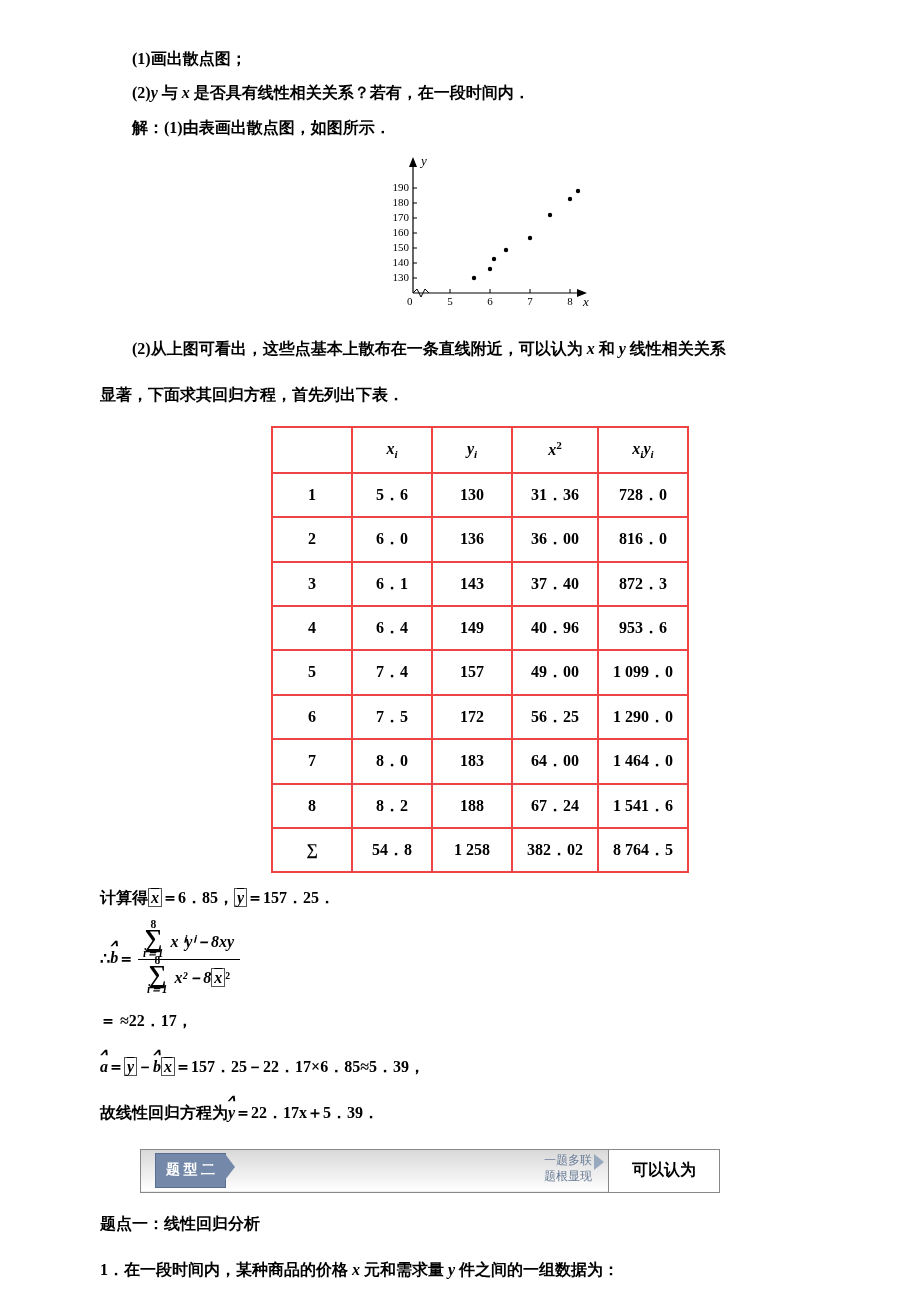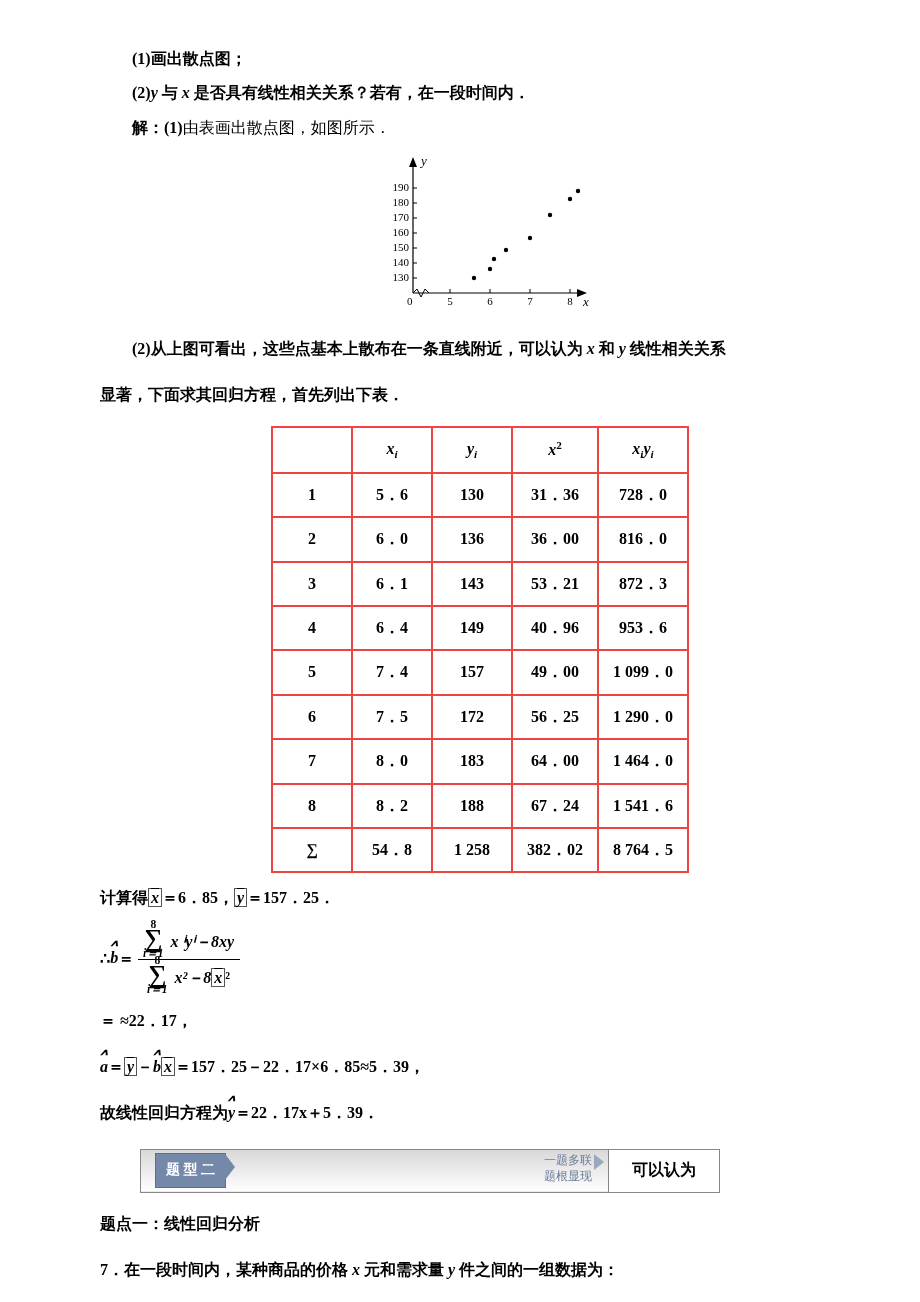--- a/index.html
+++ b/index.html
@@ -116,21 +116,21 @@
   </style>
 </head>
 <body>
 
 <p class="para bold">(1)画出散点图；</p>
 <p class="para bold">
   <span>(2)</span><span class="italic">y</span><span> 与 </span><span class="italic">x</span><span> 是否具有线性相关关系？若有，在一段时间内．</span>
 </p>
 
 <p class="para bold">
-  <span>解：(1)</span><span style="font-weight:normal">由表画出散点图，如图所示．</span>
+  <span>解：(1)</span><span style="font-weight:bold">由表画出散点图，如图所示．</span>
 </p>
 
 <div class="scatter-wrap">
   <svg class="scatter-svg" width="230" height="160" viewBox="0 0 230 160">
 
     <line x1="48" y1="10" x2="48" y2="140" stroke="#000" stroke-width="1.2"></line>
     <polygon points="48,4 44,14 52,14" fill="#000"></polygon>
     <line x1="48" y1="140" x2="215" y2="140" stroke="#000" stroke-width="1.2"></line>
     <polygon points="222,140 212,136 212,144" fill="#000"></polygon>
 
@@ -209,21 +209,21 @@
         <td>2</td>
         <td>6．0</td>
         <td>136</td>
         <td>36．00</td>
         <td>816．0</td>
       </tr>
       <tr>
         <td>3</td>
         <td>6．1</td>
         <td>143</td>
-        <td>53．21</td>
+        <td>37．40</td>
         <td>872．3</td>
       </tr>
       <tr>
         <td>4</td>
         <td>6．4</td>
         <td>149</td>
         <td>40．96</td>
         <td>953．6</td>
       </tr>
       <tr>
@@ -307,14 +307,14 @@
       <span class="banner-note-arrow"></span>
     </td>
     <td class="banner-right">可以认为</td>
   </tr>
 </tbody>
   </table>
 
 <p class="bold no-indent">题点一：线性回归分析</p>
 
 <p class="bold no-indent">
-  <span>7．在一段时间内，某种商品的价格 </span><span class="italic">x</span><span> 元和需求量 </span><span class="italic">y</span><span> 件之间的一组数据为：</span>
+  <span>1．在一段时间内，某种商品的价格 </span><span class="italic">x</span><span> 元和需求量 </span><span class="italic">y</span><span> 件之间的一组数据为：</span>
 </p>
 
 </body></html>

